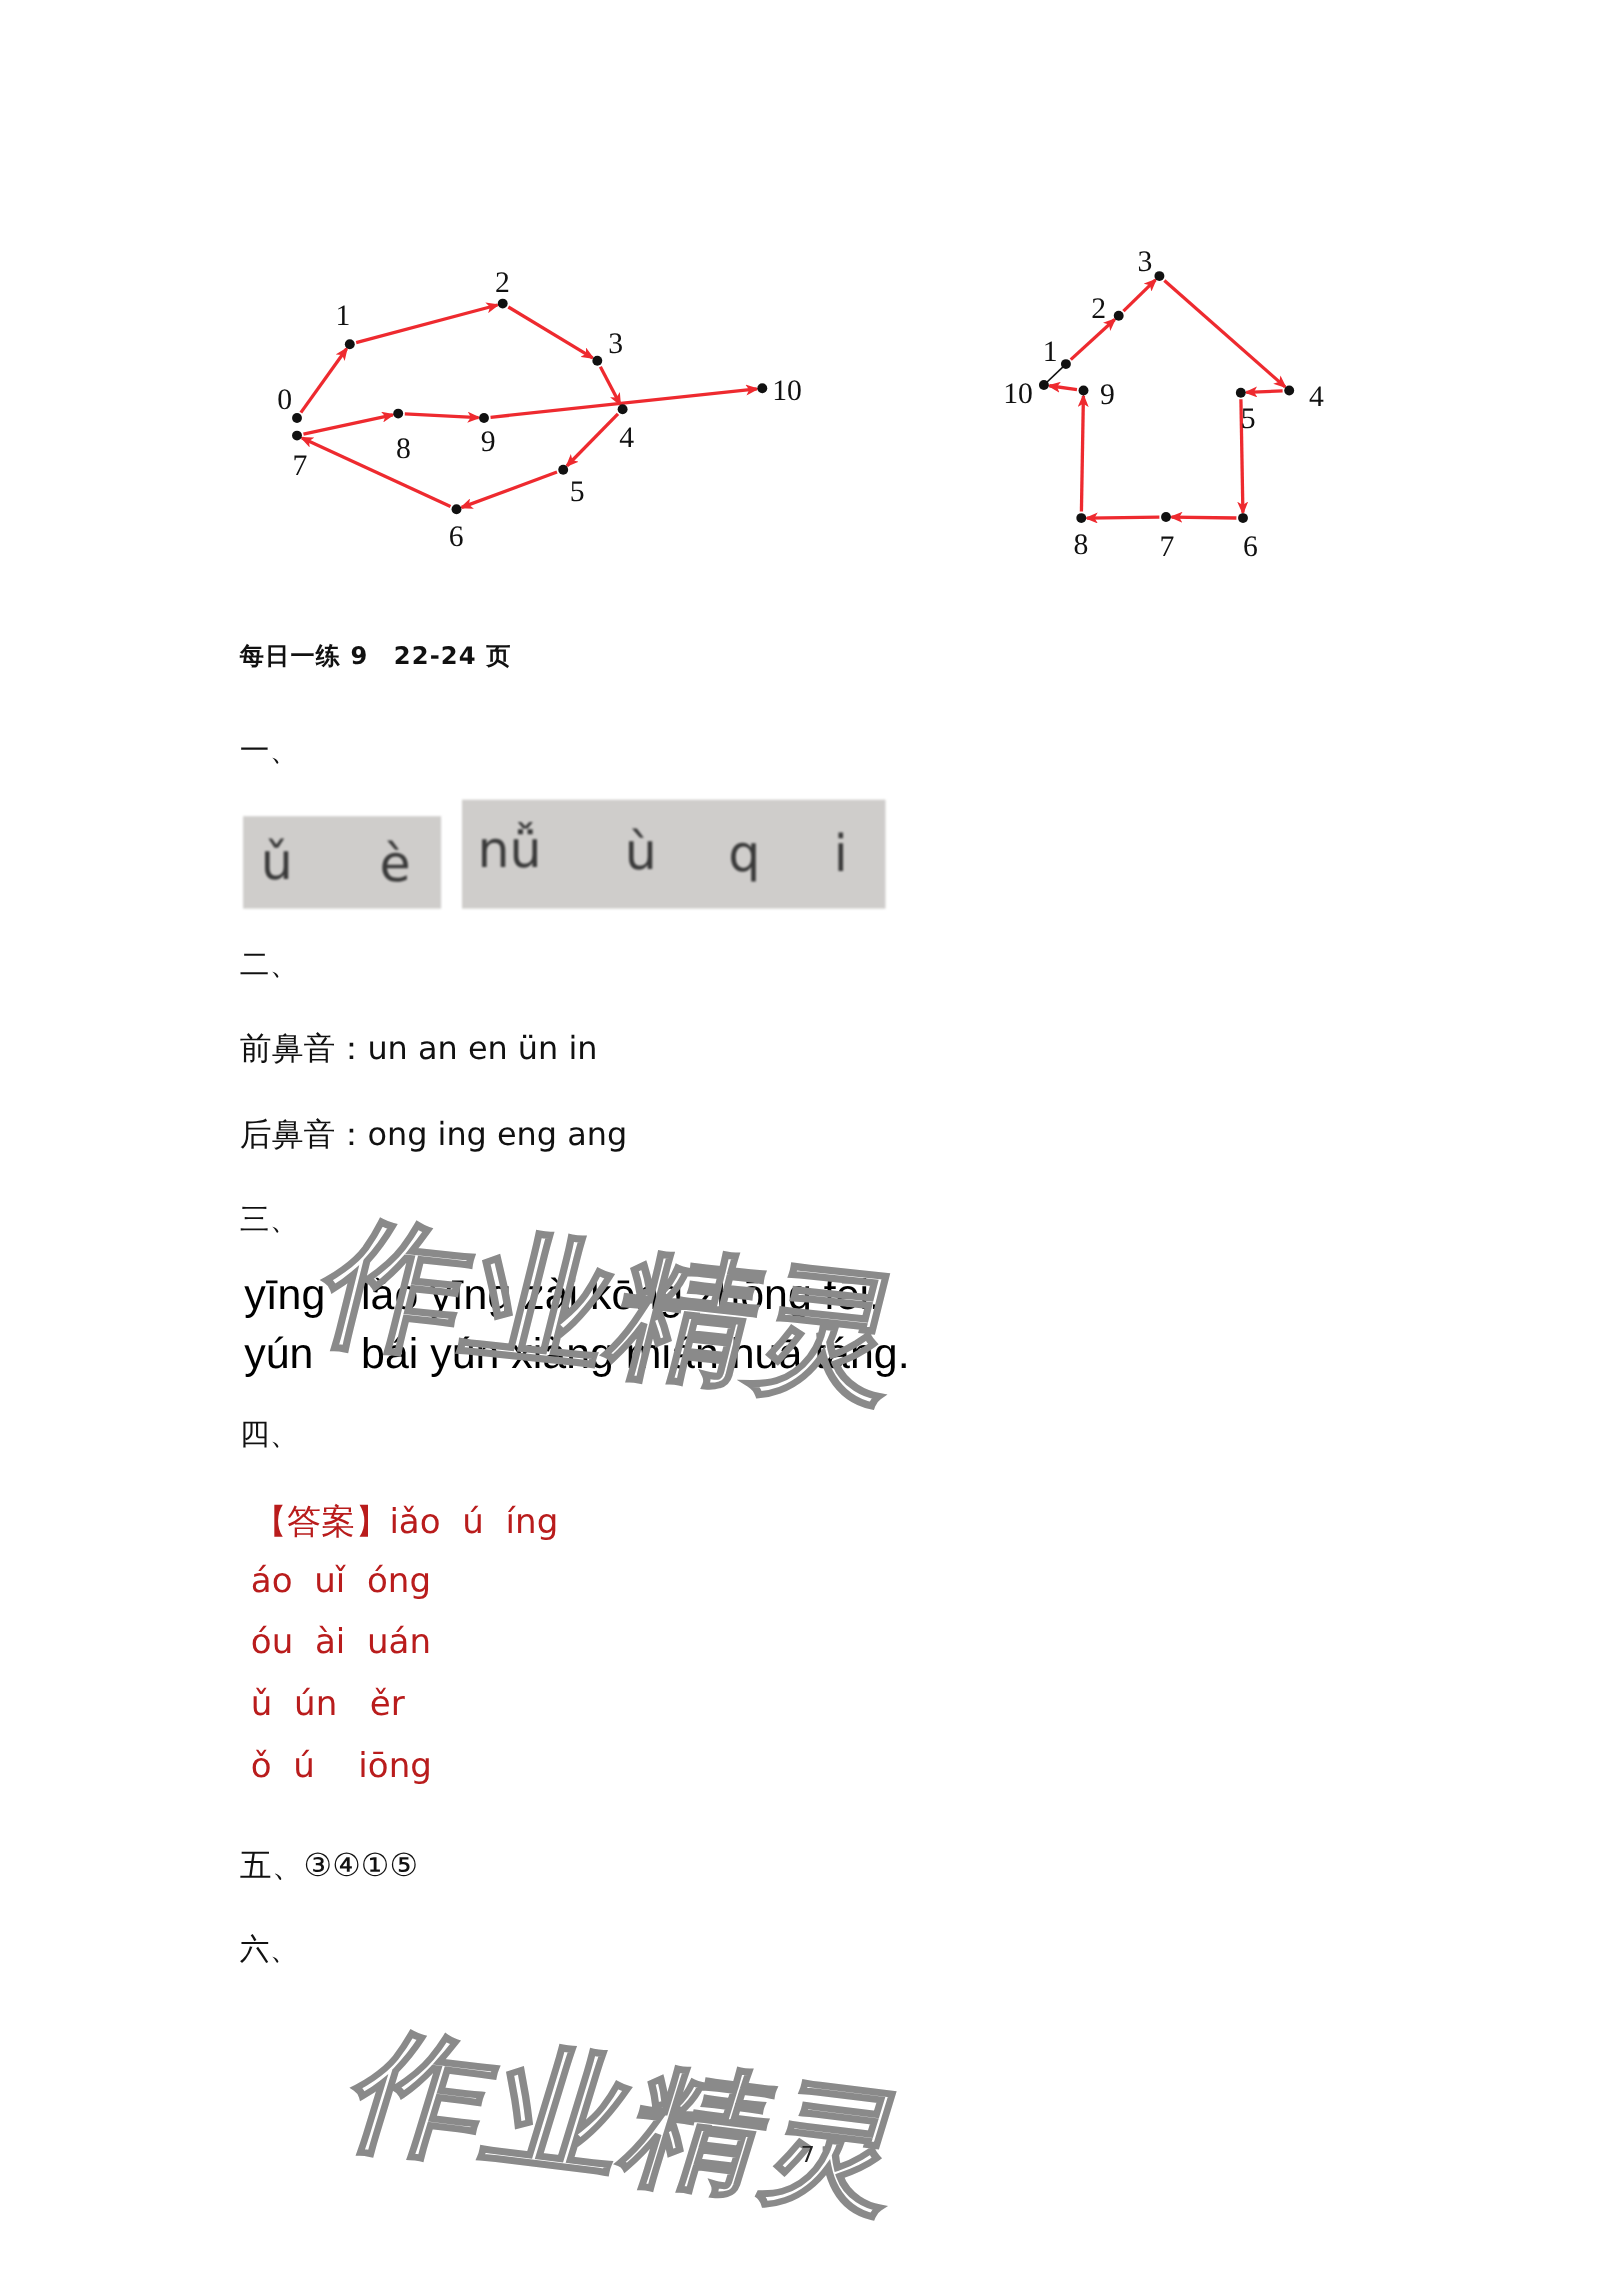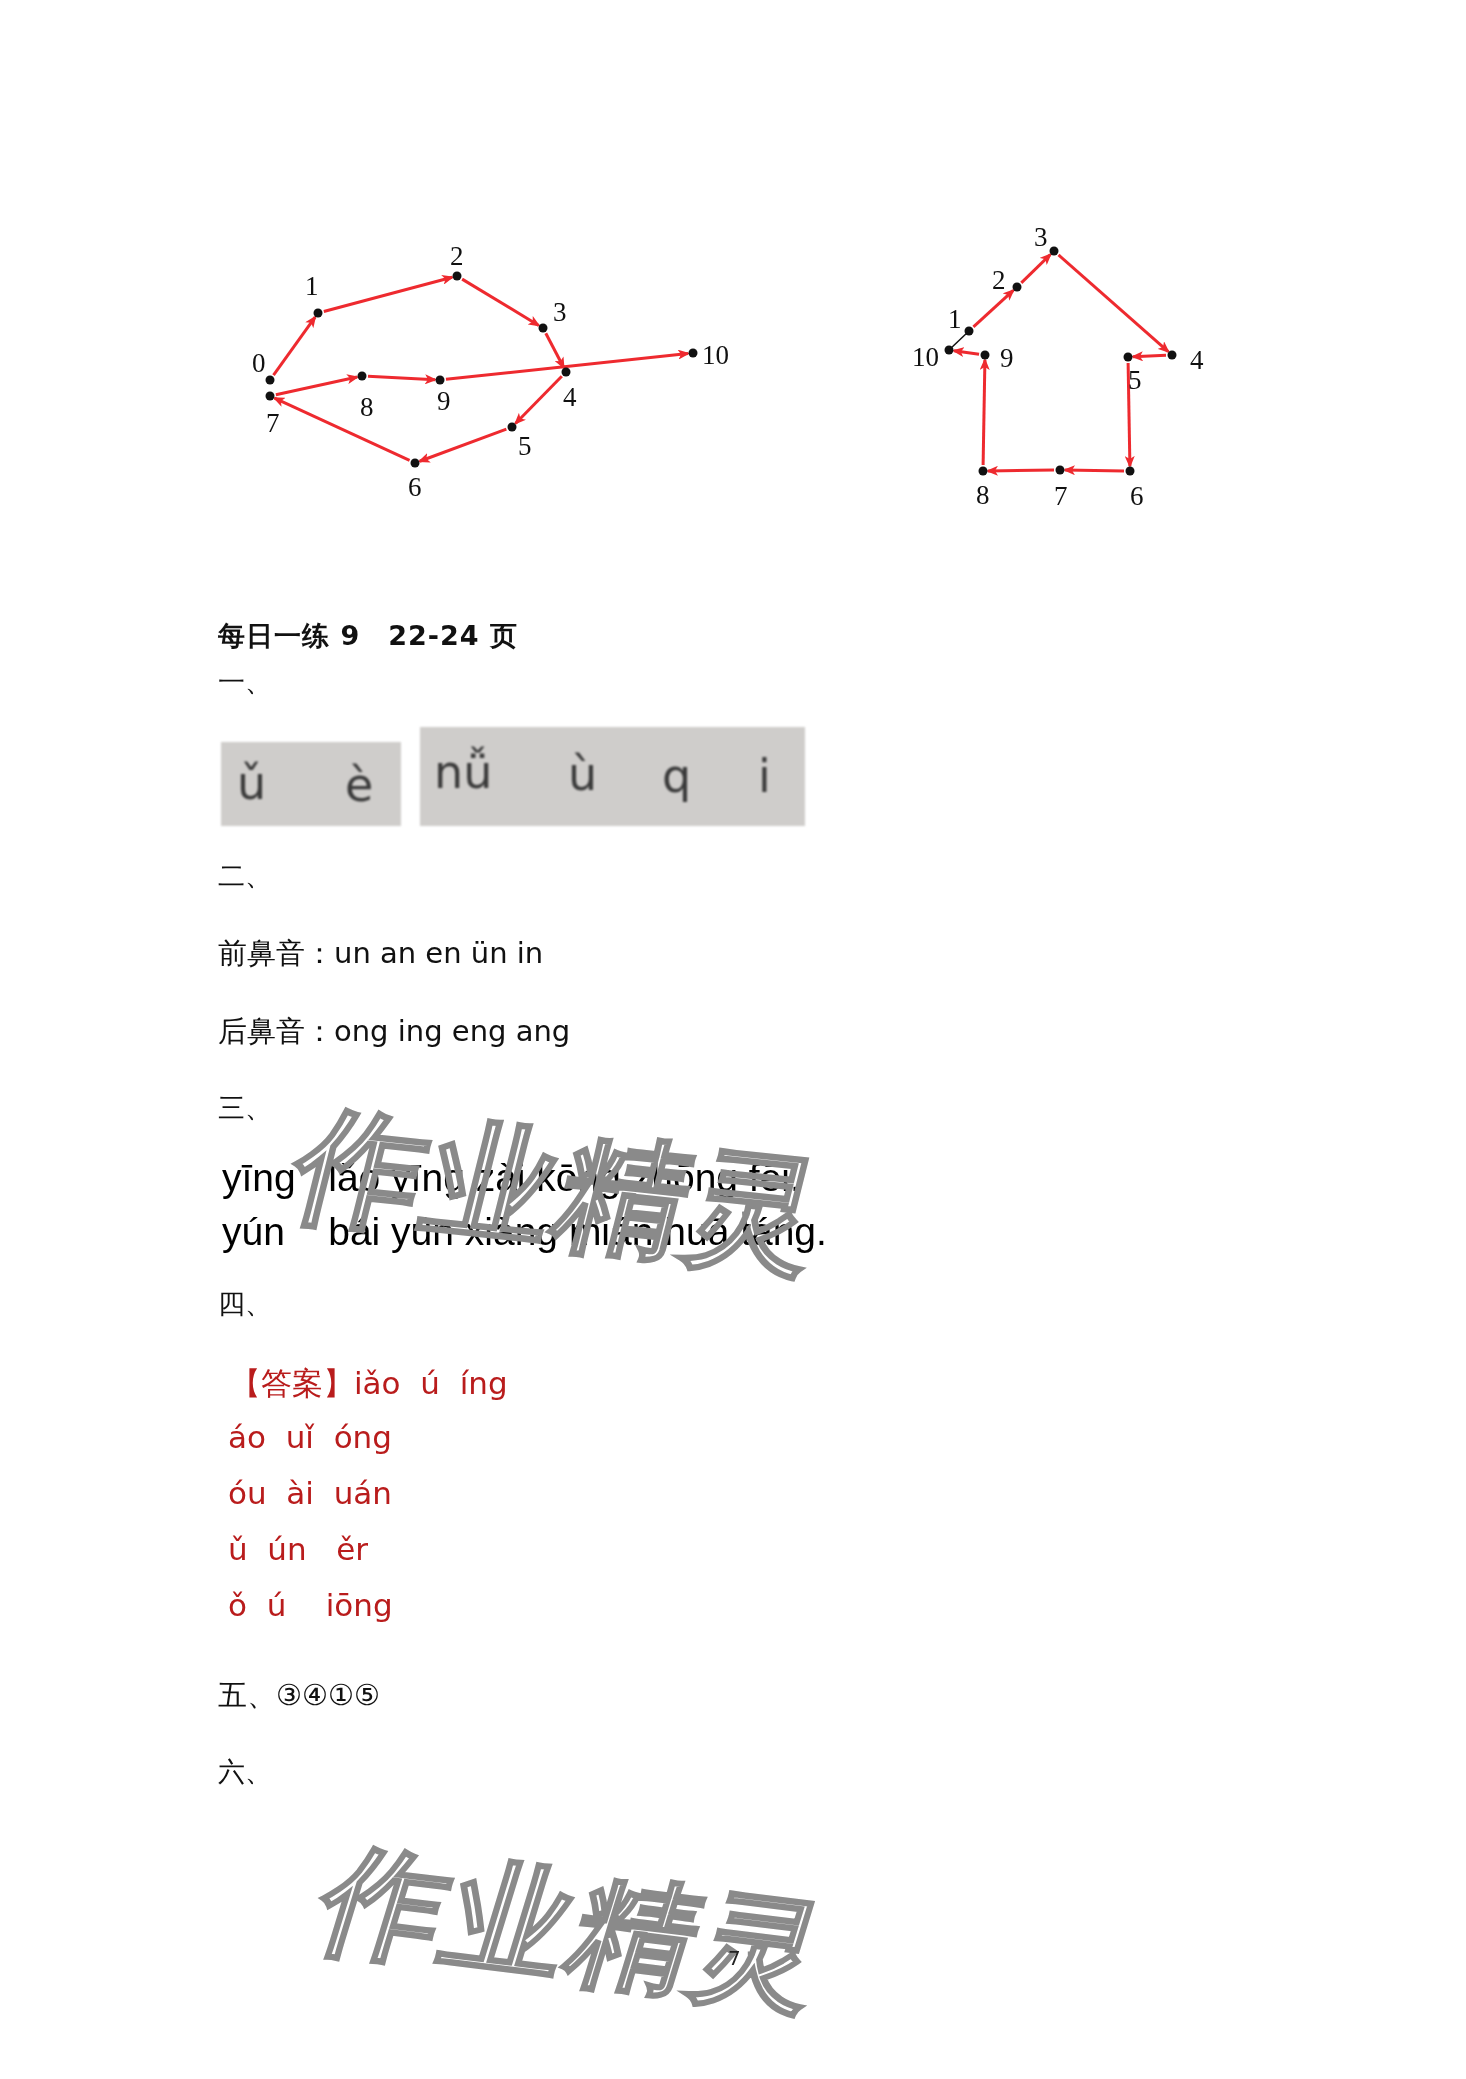--- a/index.html
+++ b/index.html
@@ -2,21 +2,21 @@
 <html><head>
 <meta charset="utf-8">
 <style>
   html,body{margin:0;padding:0;background:#ffffff;}
   body{width:1466px;height:2079px;position:relative;overflow:hidden;font-family:"DejaVu Sans","Liberation Sans",sans-serif;color:#111;}
   .diagram{position:absolute;left:0;top:0;width:1466px;height:560px;}
   .diagram svg{position:absolute;left:0;top:0;}
   .lbl{font-family:"Liberation Serif","DejaVu Serif",serif;font-size:27px;fill:#111;}
   .cut-text{position:absolute;left:555px;top:166px;width:270px;height:16px;overflow:hidden;}
   .cut-text span{display:block;margin-top:-16px;font-size:26px;color:#222;letter-spacing:8px;white-space:nowrap;}
-  .heading{position:absolute;left:218px;top:582px;font-size:27px;font-weight:bold;letter-spacing:1px;margin-top:36px;}
+  .heading{position:absolute;left:218px;top:582px;font-size:22px;font-weight:bold;letter-spacing:1px;}
   .sec{position:absolute;left:218px;font-size:27px;}
   .photo{position:absolute;background:#cfcdcb;color:#3a3a3a;font-family:"DejaVu Sans",sans-serif;filter:blur(0.9px);}
   .photo span{position:absolute;font-size:46px;}
   .nasal{position:absolute;left:218px;font-size:29px;}
   .scan{position:absolute;font-family:Liberation Sans, sans-serif;color:#000000;font-size:39px;white-space:pre;}
   .scan2{position:absolute;font-family:"DejaVu Sans",sans-serif;color:#b91c1c;font-size:31px;white-space:pre;}
   .watermark{position:absolute;font-family:"DejaVu Sans",sans-serif;font-weight:bold;color:transparent;-webkit-text-stroke:2.5px #8a8a8a;white-space:nowrap;}
   .pagenum{position:absolute;left:728px;top:1946px;font-size:20px;color:#222;}
 </style>
 </head>

